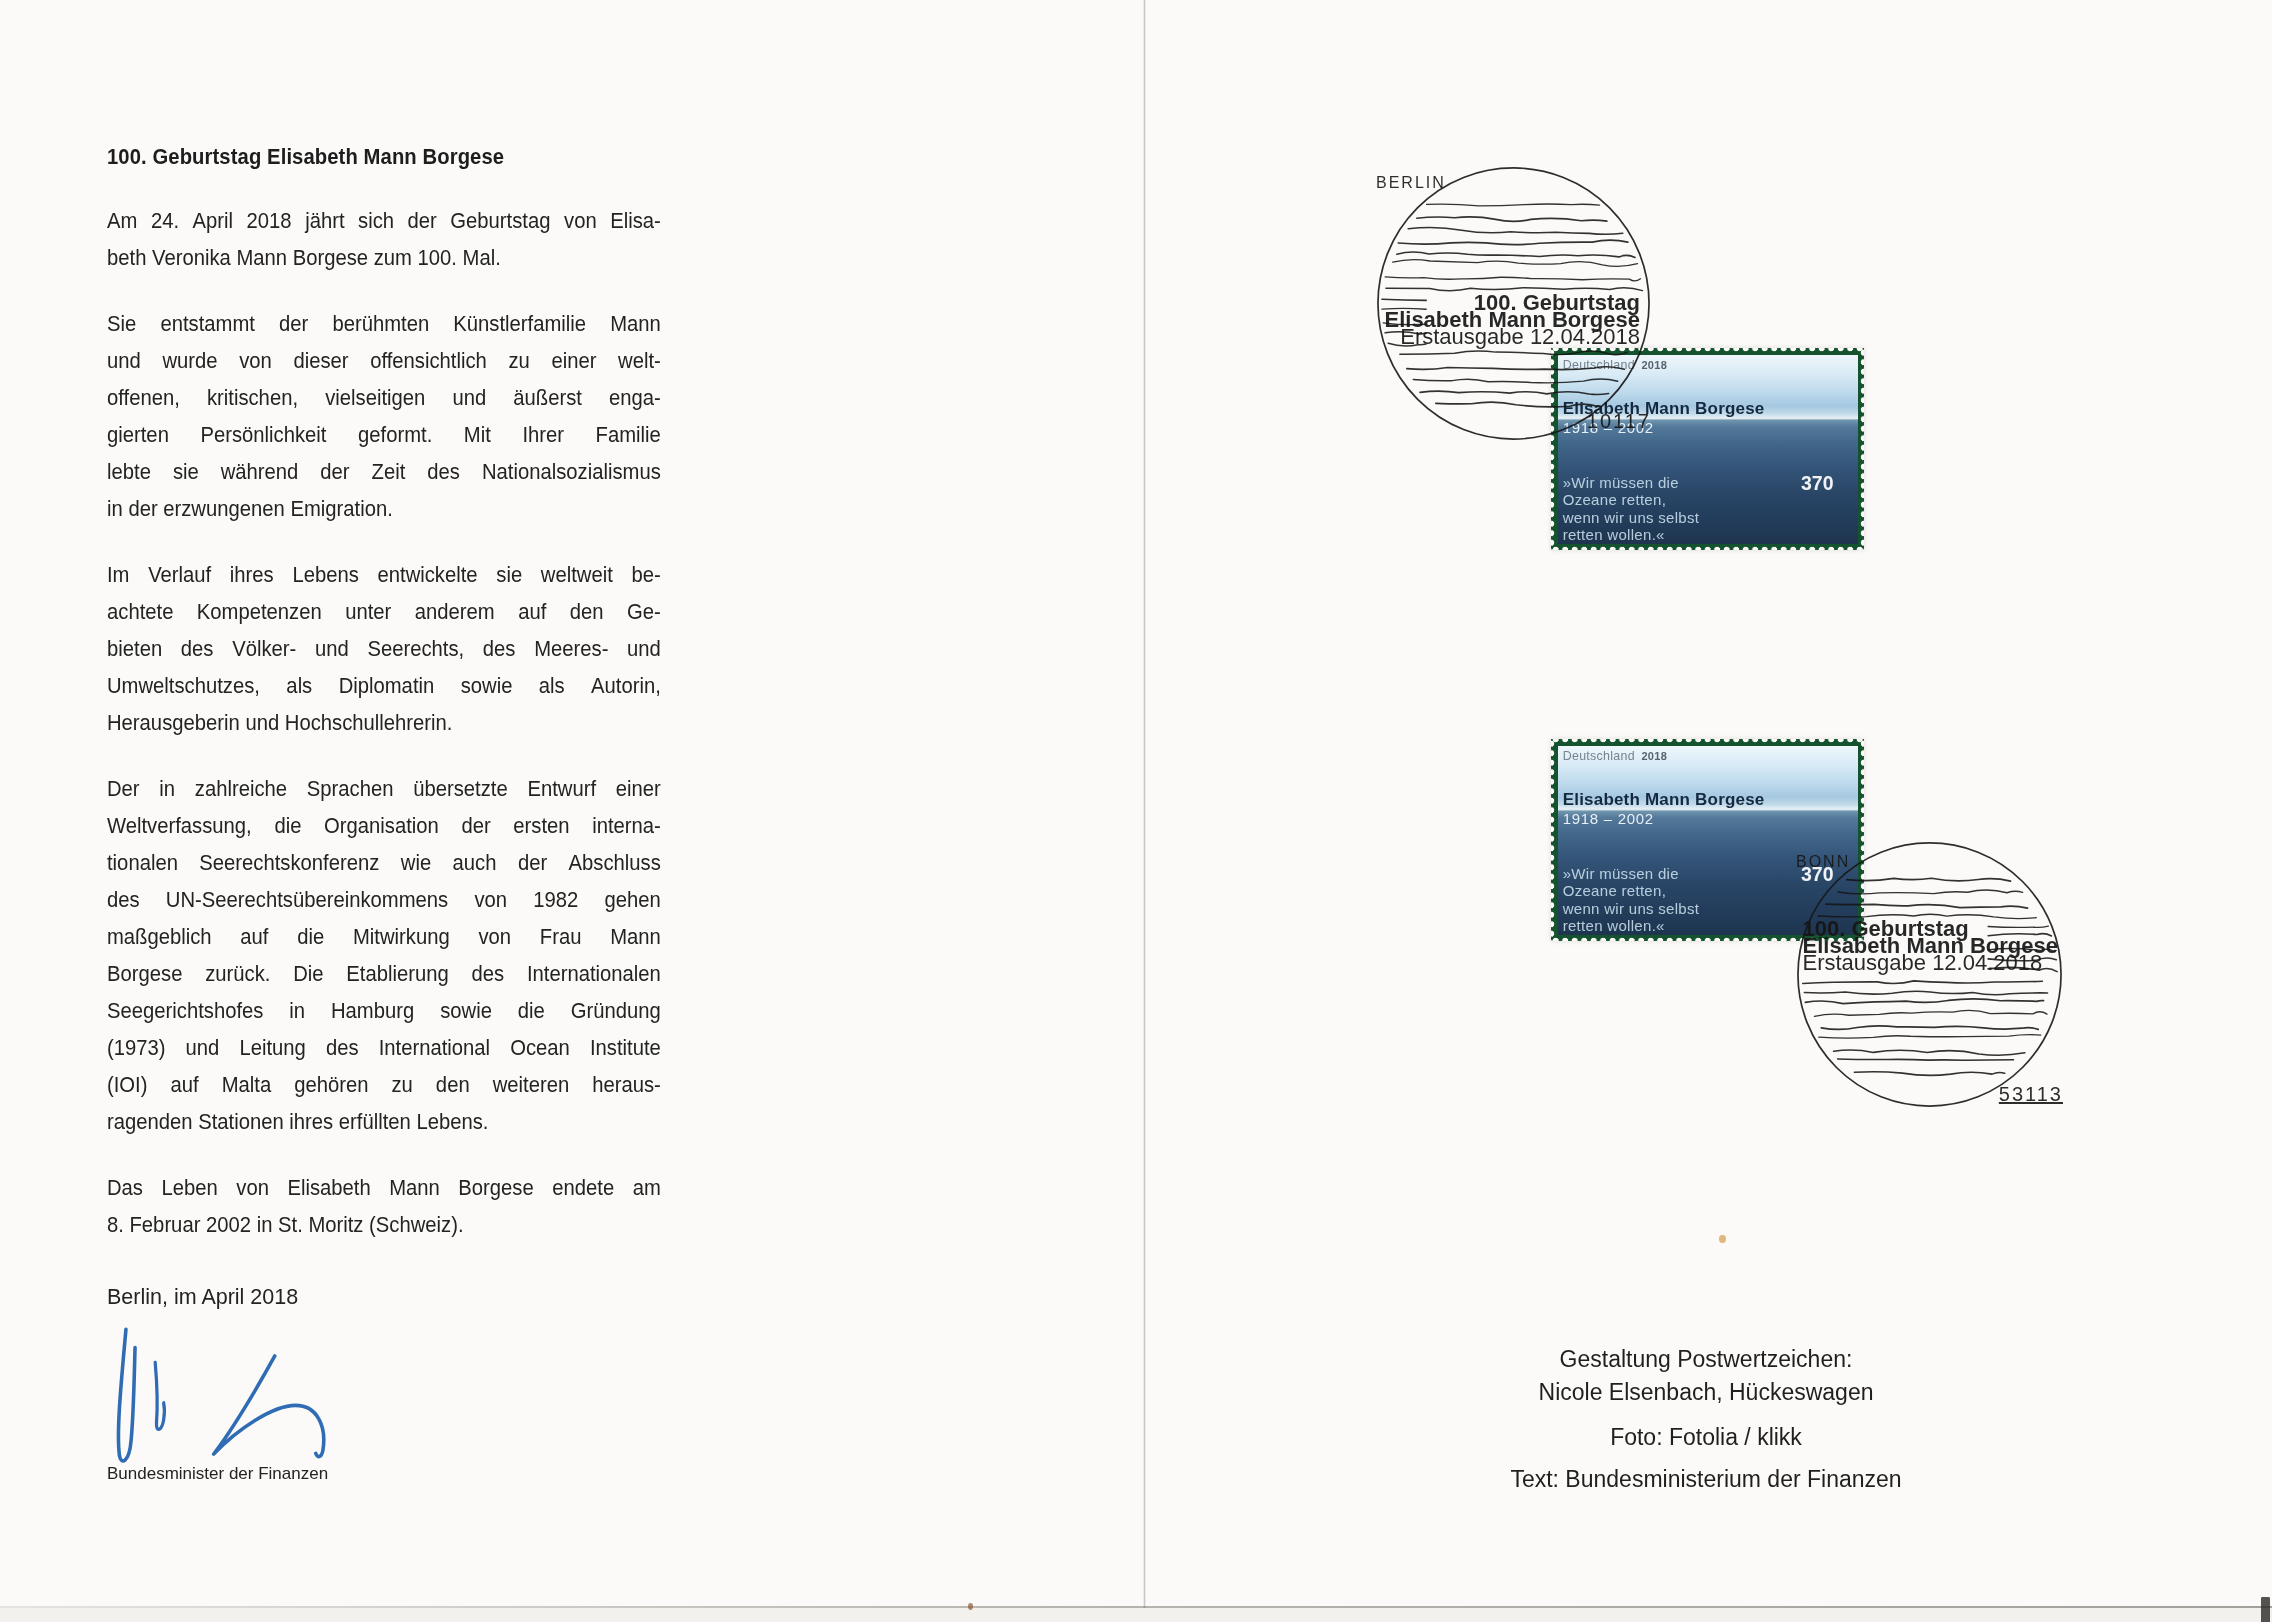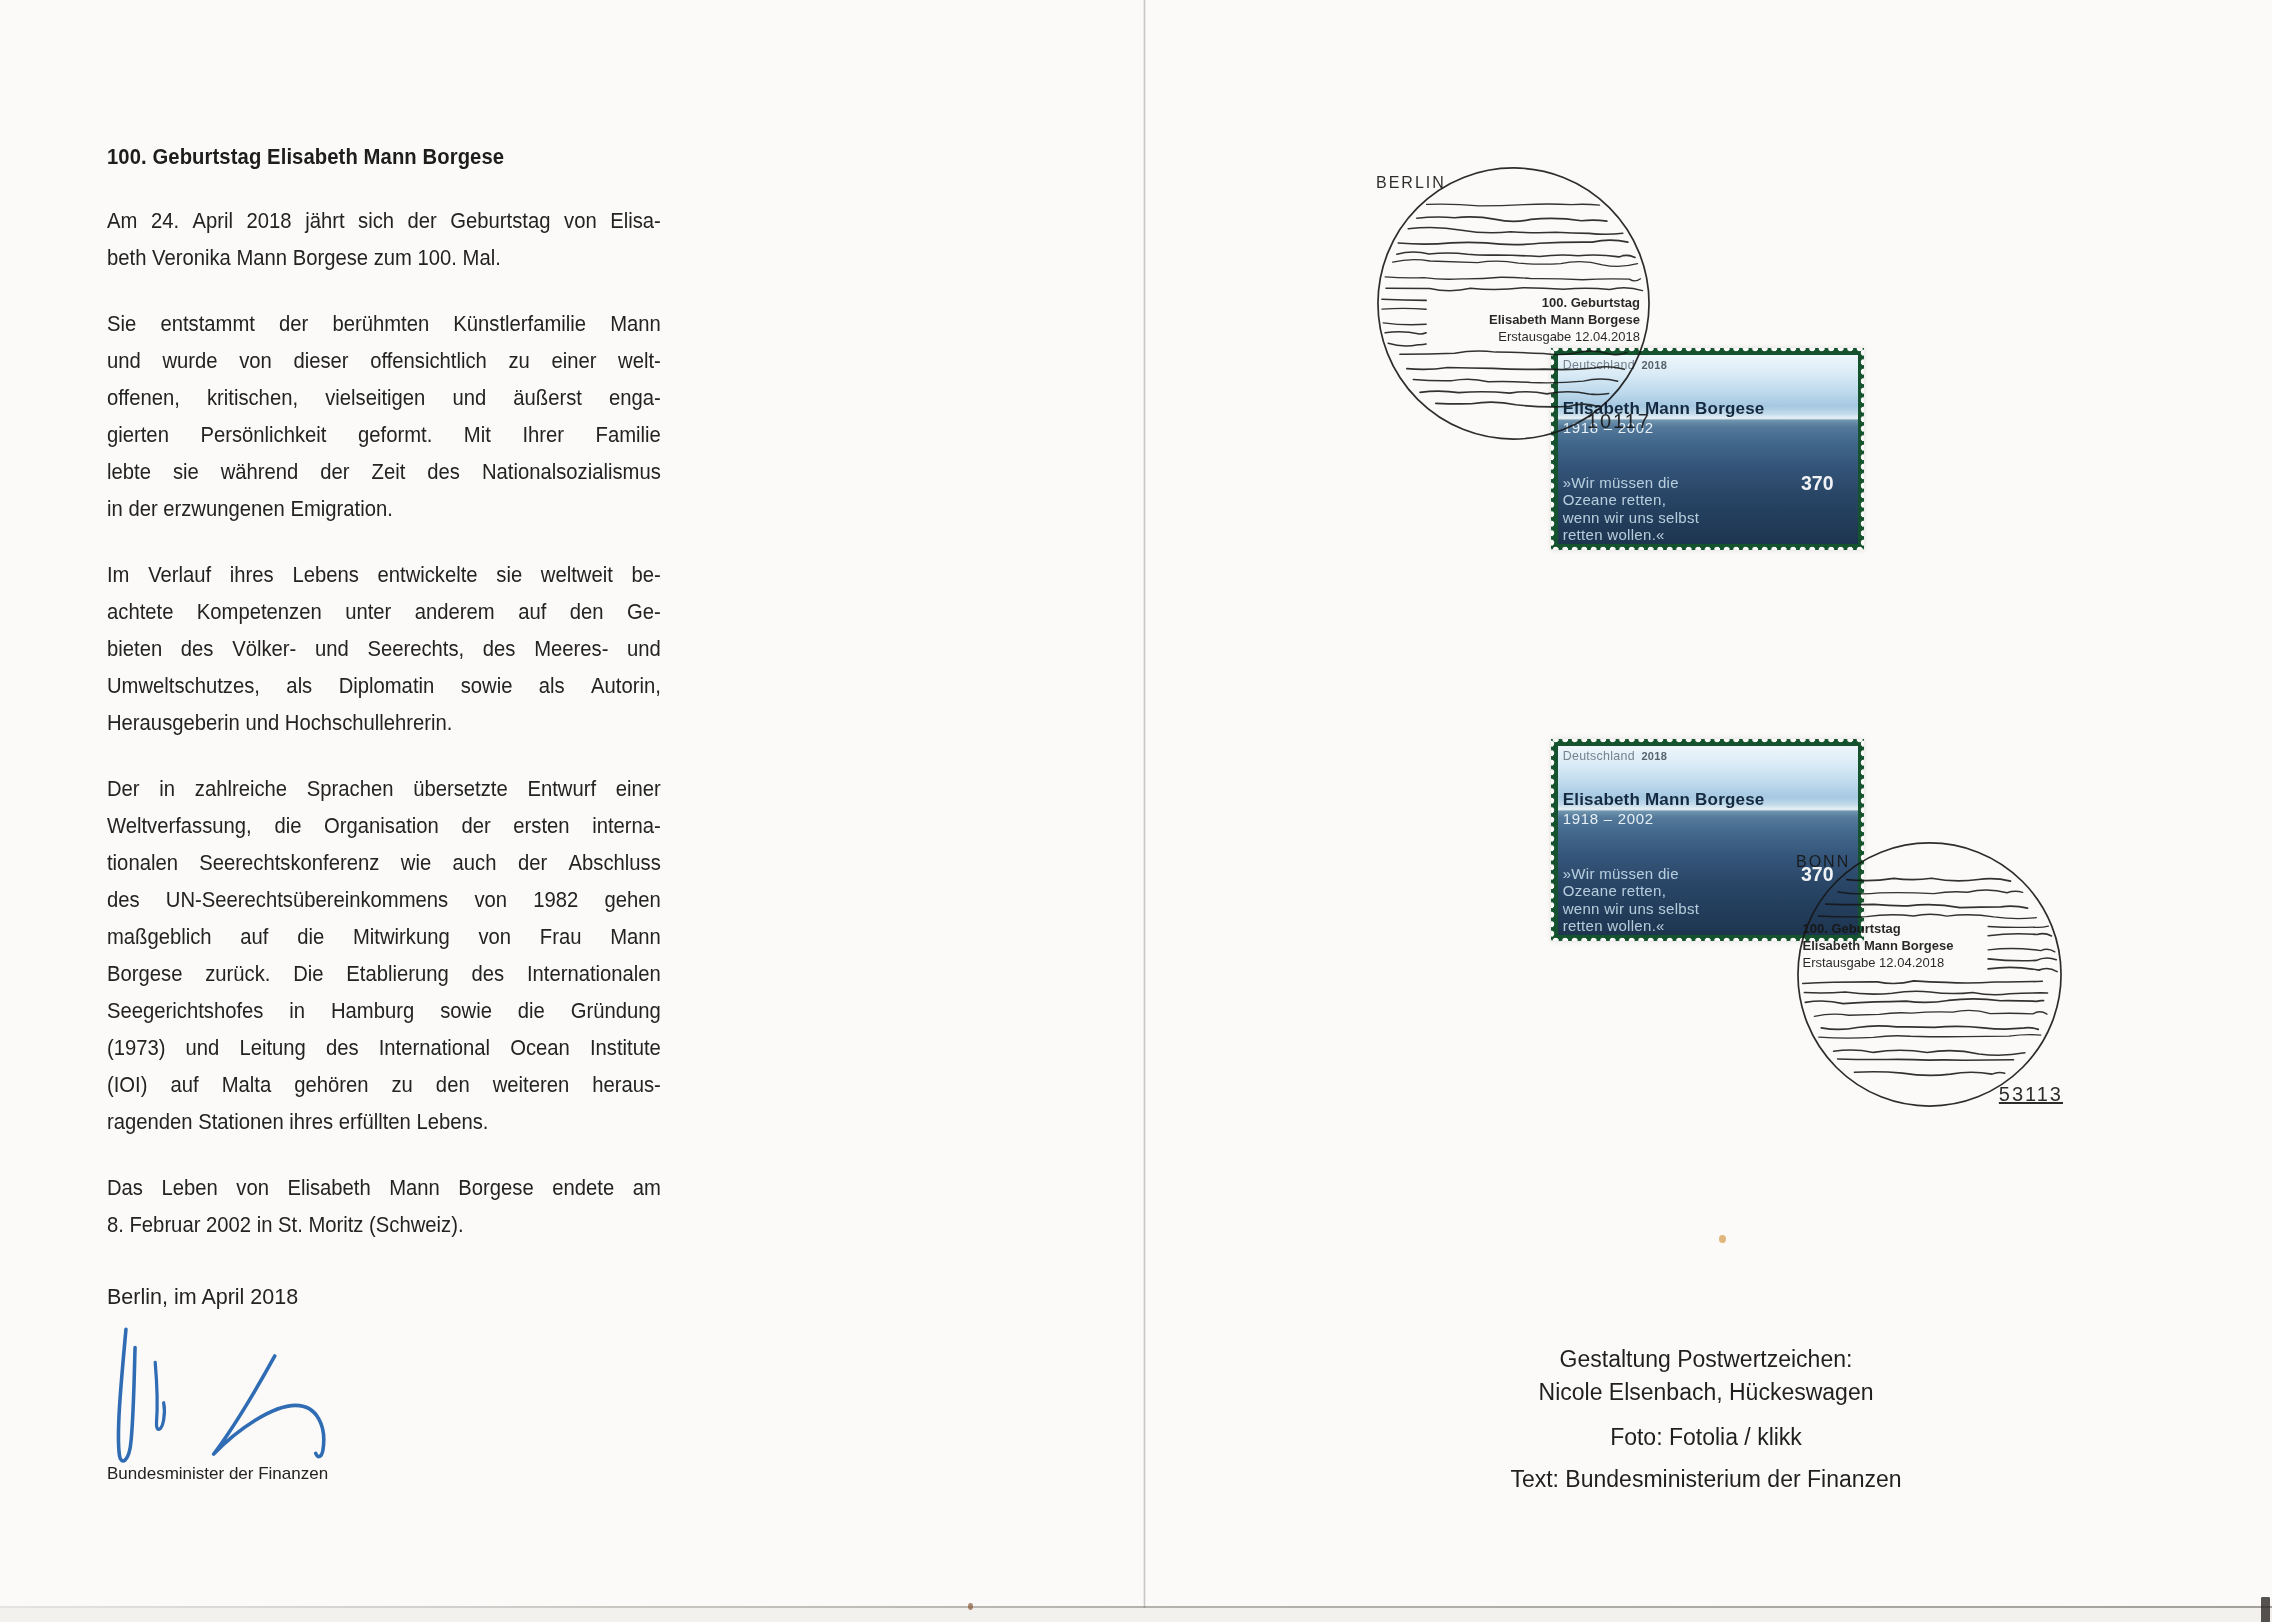--- a/index.html
+++ b/index.html
@@ -64,21 +64,21 @@
   .stamp-dates{position:absolute;left:5.2px;top:64px;font-size:15px;color:#e7f0f7;letter-spacing:0.7px;}
   .stamp-quote{position:absolute;left:5.2px;top:119px;font-size:15px;line-height:17.6px;
     color:rgba(208,229,242,.85);letter-spacing:0.3px;}
   .stamp-value{position:absolute;right:24px;top:117px;font-size:19.5px;font-weight:bold;color:rgba(255,255,255,.93);}
 
   
   .postmark{position:absolute;z-index:20;color:var(--pm-ink);}
   .postmark svg{position:absolute;left:0;top:0;}
   .pm-city{position:absolute;width:100%;text-align:left;font-size:16px;letter-spacing:2px;opacity:.9;}
   .pm-code{position:absolute;width:100%;text-align:right;font-size:20px;letter-spacing:2px;opacity:.9;}
-  .pm-lines{position:absolute;font-size:13px;line-height:17px;opacity:.92;}
+  .pm-lines{position:absolute;font-size:22px;line-height:17px;opacity:.92;}
   .pm-lines .b{font-weight:bold;}
   .pm-berlin .pm-city{top:7.8px;}
   .pm-berlin .pm-code{top:244px;}
   .pm-berlin .pm-lines{right:11px;top:128px;text-align:right;}
   .pm-bonn .pm-city{top:11.7px;}
   .pm-bonn .pm-code{top:242px;text-decoration:underline;}
   .pm-bonn .pm-lines{left:6.5px;top:79px;text-align:left;}
 
   
   .credits{position:absolute;left:1478px;top:1343px;width:456px;text-align:center;color:#1f1f1f;}

